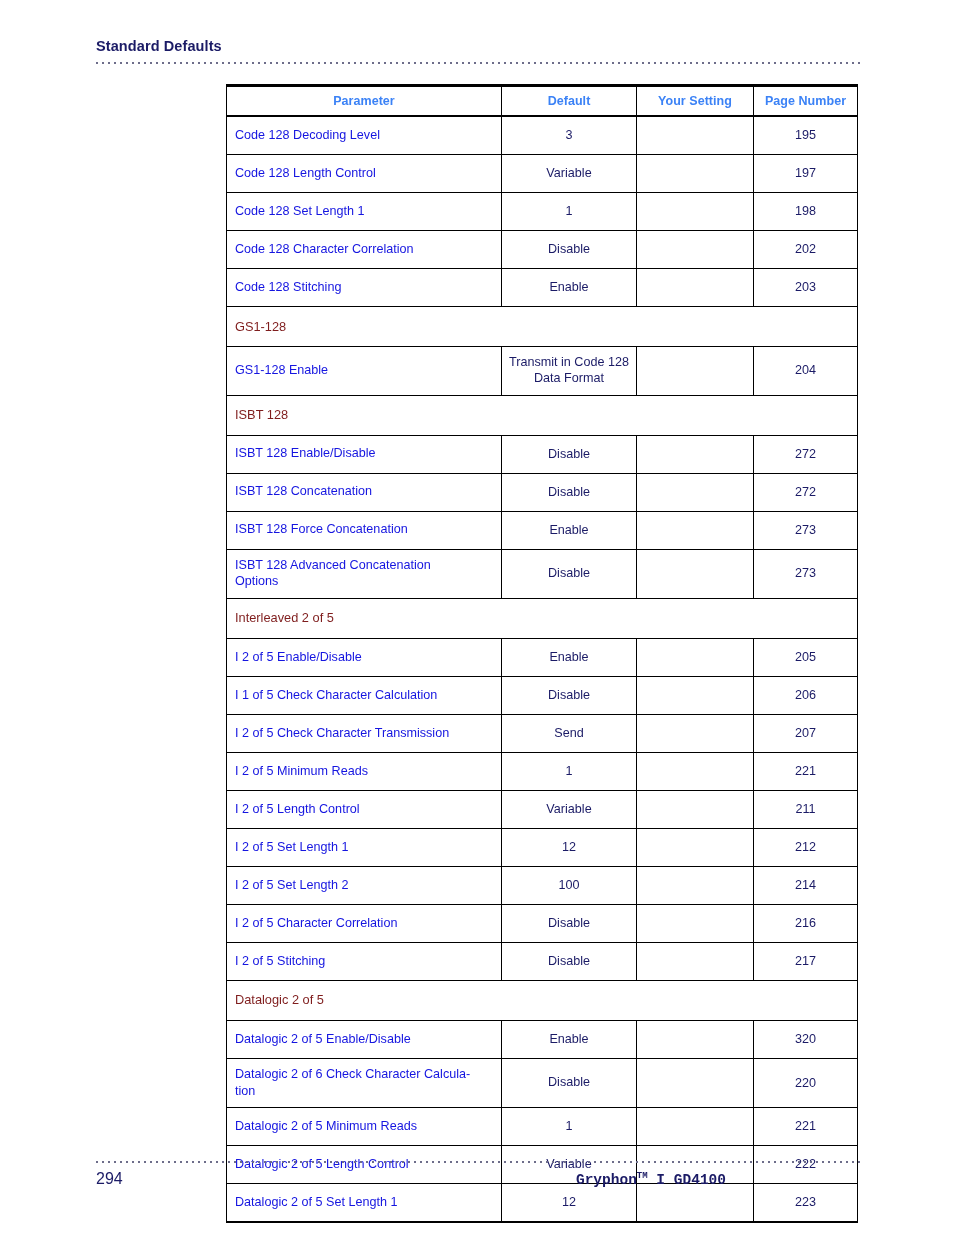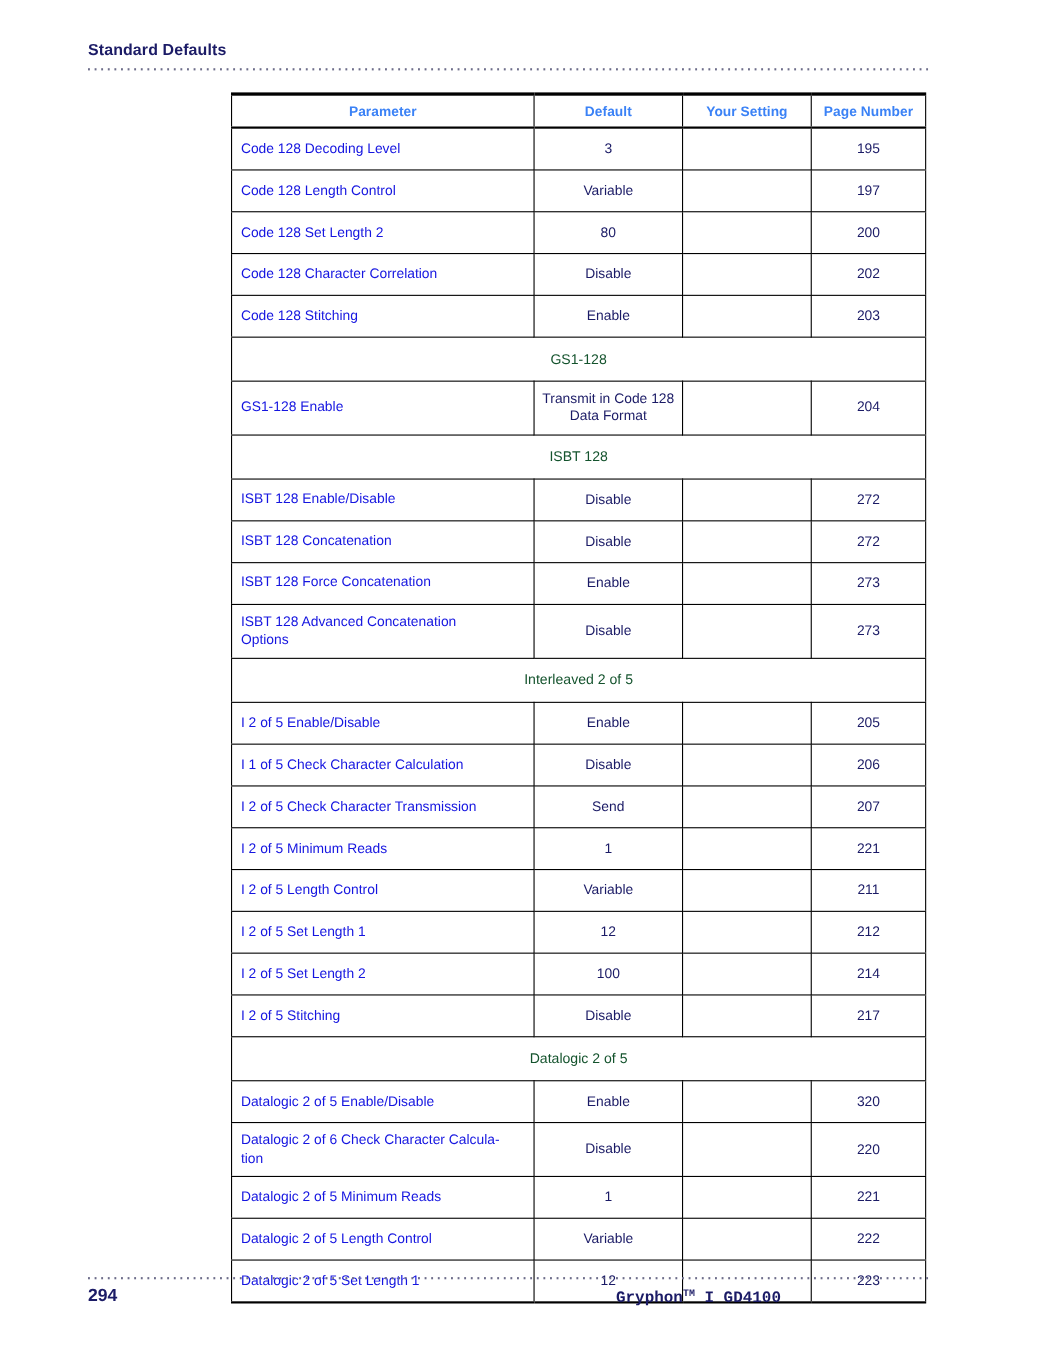--- a/index.html
+++ b/index.html
@@ -11,21 +11,21 @@
   body {
     width: 954px;
     height: 1235px;
     font-family: "Liberation Sans", sans-serif;
     position: relative;
     overflow: hidden;
   }
 
   .page {
     position: absolute;
-    left: 0; top: 0;
+    left: 16px; top: 0;
     width: 822px;
     height: 1235px;
   }
 
   
   .running-head {
     position: absolute;
     left: 80px;
     top: 38px;
     font-size: 14.5px;
@@ -113,39 +113,39 @@
     padding: 7px 6px 8px;
   }
   td.pagenum {
     padding: 7px 6px 8px;
     text-align: center;
     color: #1b1b66;
   }
 
   tr.section td {
     padding: 8px 8px 9px 8px;
-    color: #14532d;
+    color: #7f1d1d;
     font-size: 12.8px;
     border-left: none;
     border-right: none;
-    text-align: center;
+    text-align: left;
     margin-top: 31px;
   }
 
   tbody tr:last-child td {
     border-bottom: 2px solid #000;
   }
 
   
   .folio {
     position: absolute;
     left: 80px;
     top: 1170px;
     font-size: 16px;
-    font-weight: bold;
+    font-weight: normal;
     color: #1b1b66;
   }
   .footer-right {
     position: absolute;
     right: 112px;
     top: 1171px;
     font-size: 14.5px;
     font-weight: bold;
     color: #1b1b66;
     white-space: nowrap;
@@ -189,24 +189,24 @@
             <td class="setting"></td>
             <td class="pagenum">195</td>
           </tr>
           <tr>
             <td class="param">Code 128 Length Control</td>
             <td class="value">Variable</td>
             <td class="setting"></td>
             <td class="pagenum">197</td>
           </tr>
           <tr>
-            <td class="param">Code 128 Set Length 2</td>
-            <td class="value">80</td>
-            <td class="setting"></td>
-            <td class="pagenum">200</td>
+            <td class="param">Code 128 Set Length 1</td>
+            <td class="value">1</td>
+            <td class="setting"></td>
+            <td class="pagenum">198</td>
           </tr>
           <tr>
             <td class="param">Code 128 Character Correlation</td>
             <td class="value">Disable</td>
             <td class="setting"></td>
             <td class="pagenum">202</td>
           </tr>
           <tr>
             <td class="param">Code 128 Stitching</td>
             <td class="value">Enable</td>
@@ -286,20 +286,26 @@
             <td class="param">I 2 of 5 Set Length 1</td>
             <td class="value">12</td>
             <td class="setting"></td>
             <td class="pagenum">212</td>
           </tr>
           <tr>
             <td class="param">I 2 of 5 Set Length 2</td>
             <td class="value">100</td>
             <td class="setting"></td>
             <td class="pagenum">214</td>
+          </tr>
+          <tr>
+            <td class="param">I 2 of 5 Character Correlation</td>
+            <td class="value">Disable</td>
+            <td class="setting"></td>
+            <td class="pagenum">216</td>
           </tr>
           <tr>
             <td class="param">I 2 of 5 Stitching</td>
             <td class="value">Disable</td>
             <td class="setting"></td>
             <td class="pagenum">217</td>
           </tr>
           <tr class="section">
             <td colspan="4">Datalogic 2 of 5</td>
           </tr>

